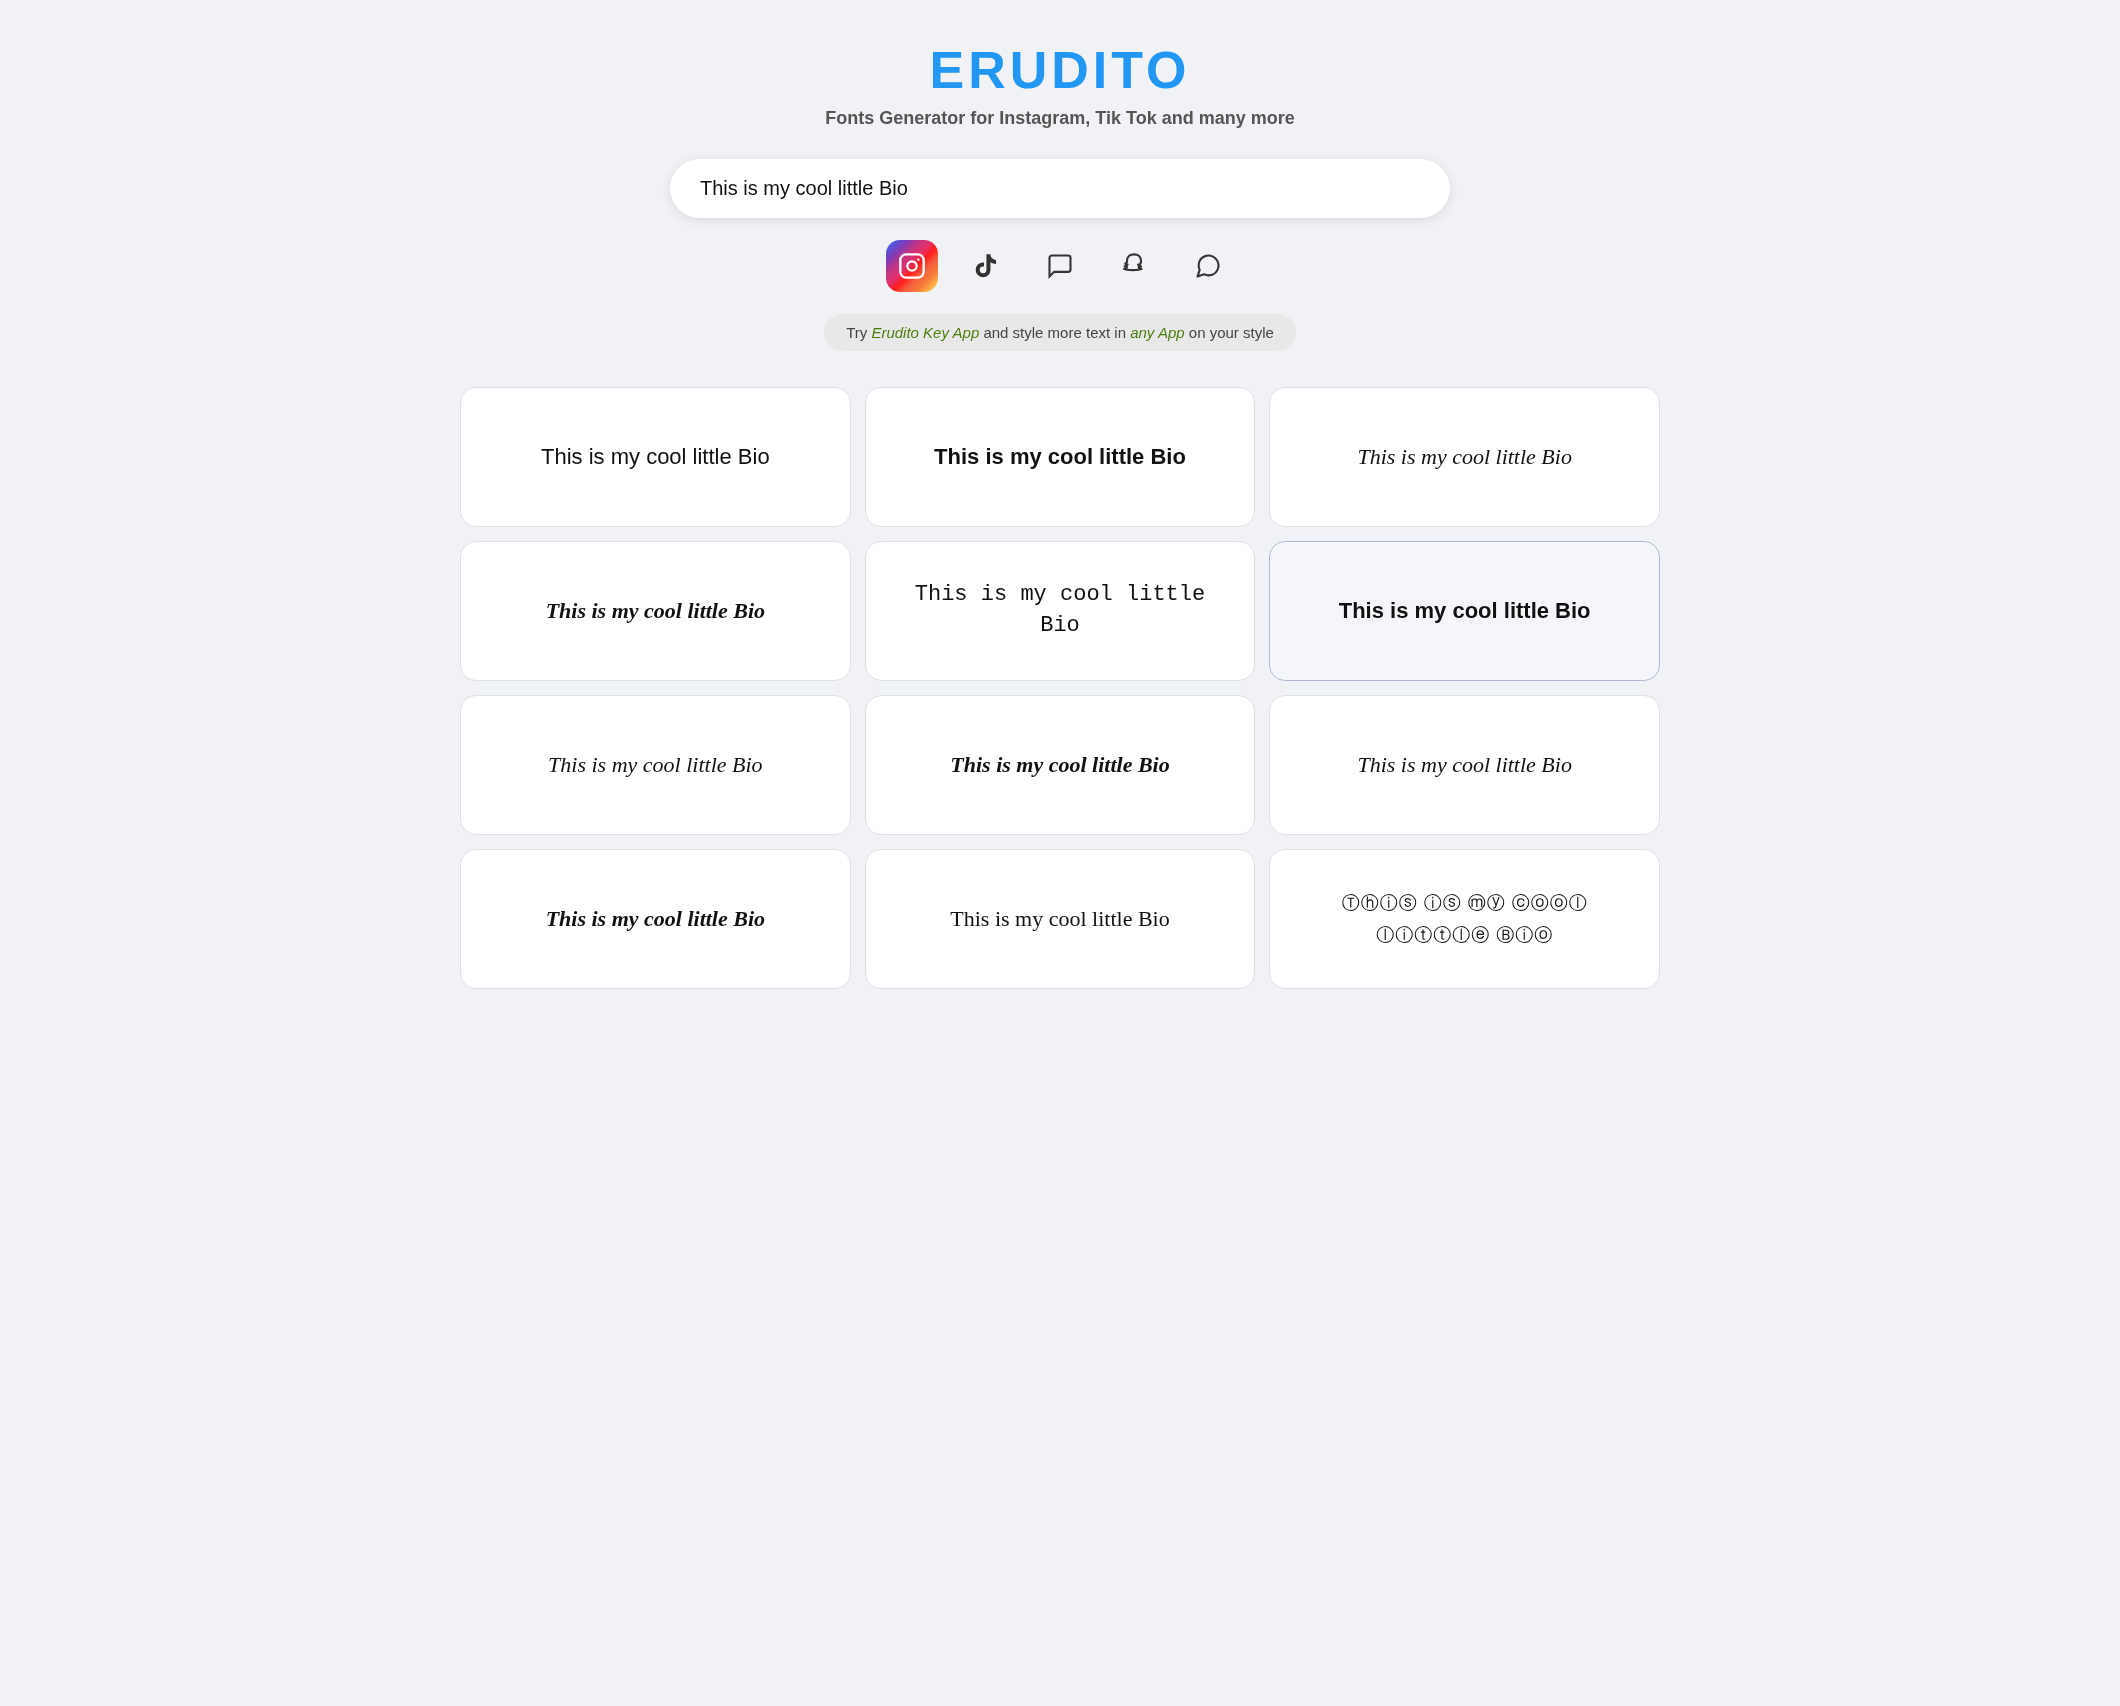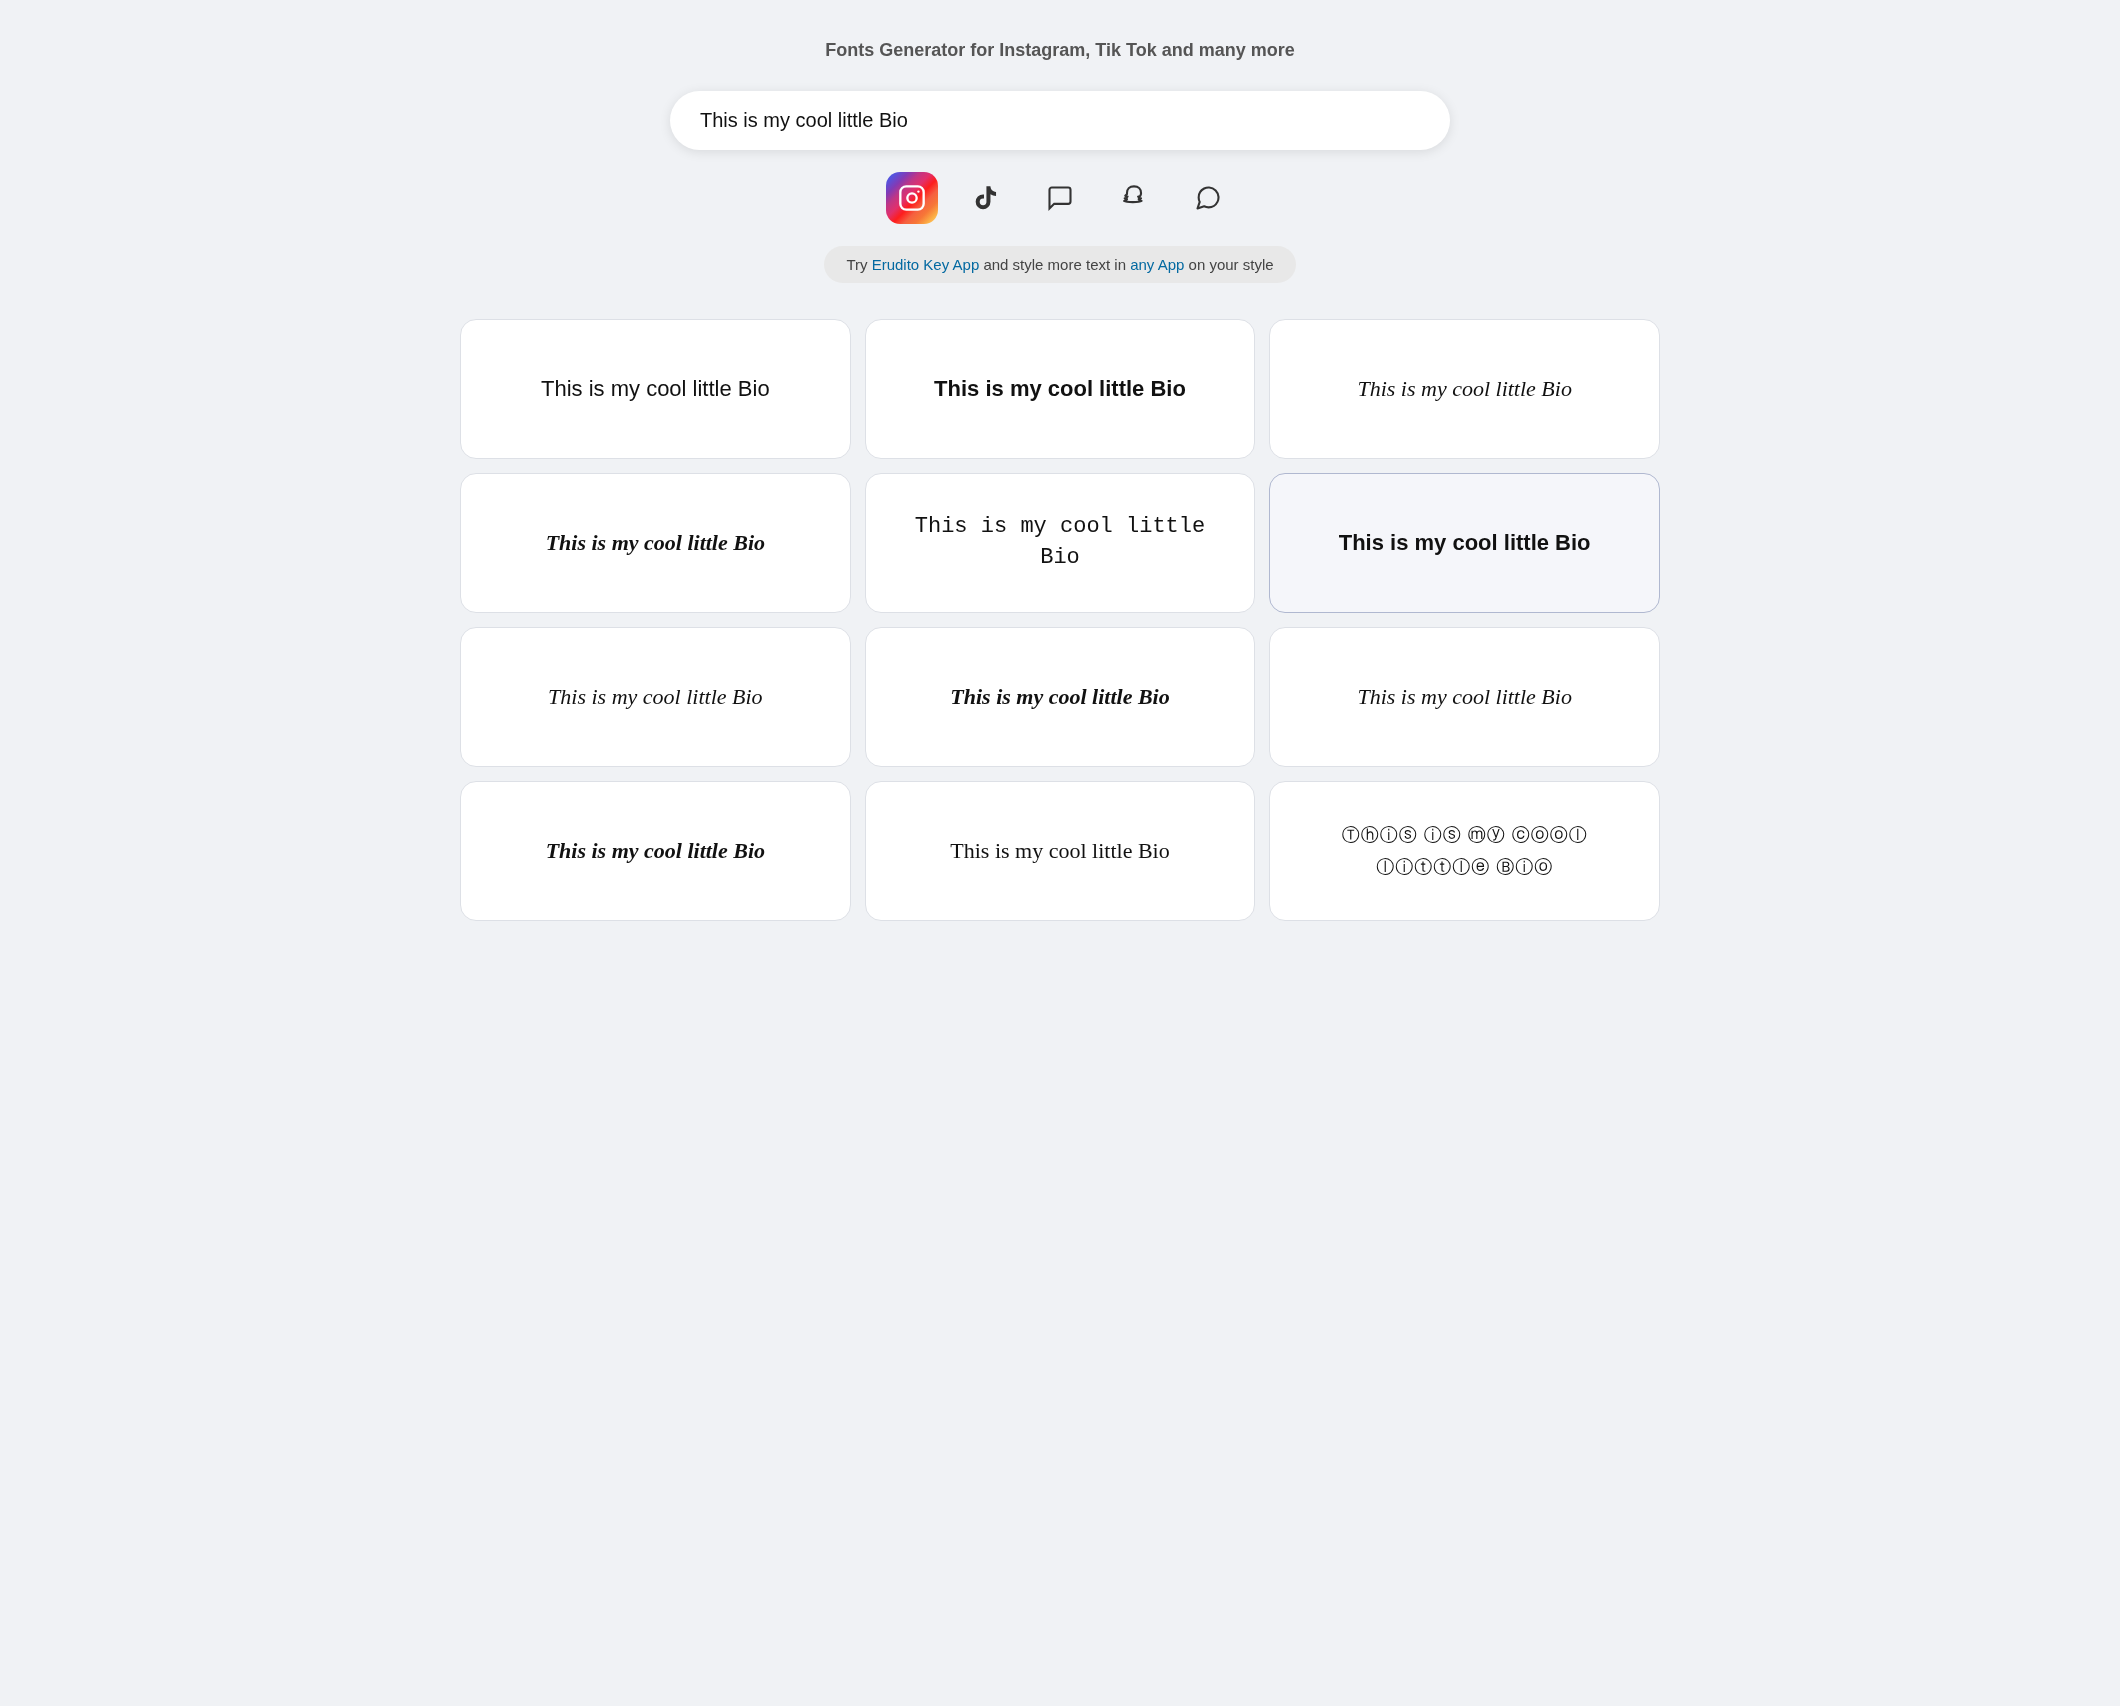--- a/index.html
+++ b/index.html
@@ -83,22 +83,23 @@
 
     .promo-text {
       background: #e8e8e8;
       border-radius: 20px;
       padding: 10px 22px;
       font-size: 15px;
       color: #444;
     }
 
     .promo-text a {
-      color: #0369a1;
+      color: #4d7c0f;
       text-decoration: none;
+      font-style: italic;
     }
 
     .font-grid {
       display: grid;
       grid-template-columns: repeat(3, 1fr);
       gap: 14px;
       max-width: 1200px;
       margin: 0 auto;
     }
 
@@ -138,20 +139,21 @@
     .style-serif-bold-italic { font-weight: 700; font-style: italic; font-family: 'Times New Roman', Times, serif; }
     .style-cursive-italic { font-family: 'Palatino Linotype', Palatino, serif; font-style: italic; font-weight: 400; }
     .style-script      { font-family: 'Comic Sans MS', cursive; font-weight: 800; font-style: italic; }
     .style-serif-light  { font-family: 'Times New Roman', Times, serif; font-weight: 400; font-style: normal; }
     .style-circled     { font-family: -apple-system, sans-serif; letter-spacing: 2px; }
   </style>
 </head>
 <body>
 
 <header class="header">
+  <div class="app-title">ERUDITO</div>
   <div class="app-subtitle">Fonts Generator for Instagram, Tik Tok and many more</div>
 </header>
 
 <div class="search-bar-wrapper">
   <input class="search-bar" type="text" placeholder="Type your text here..." value="This is my cool little Bio" style="">
 </div>
 
 <div class="platform-icons">
   <div class="platform-icon active" title="Instagram">
 

